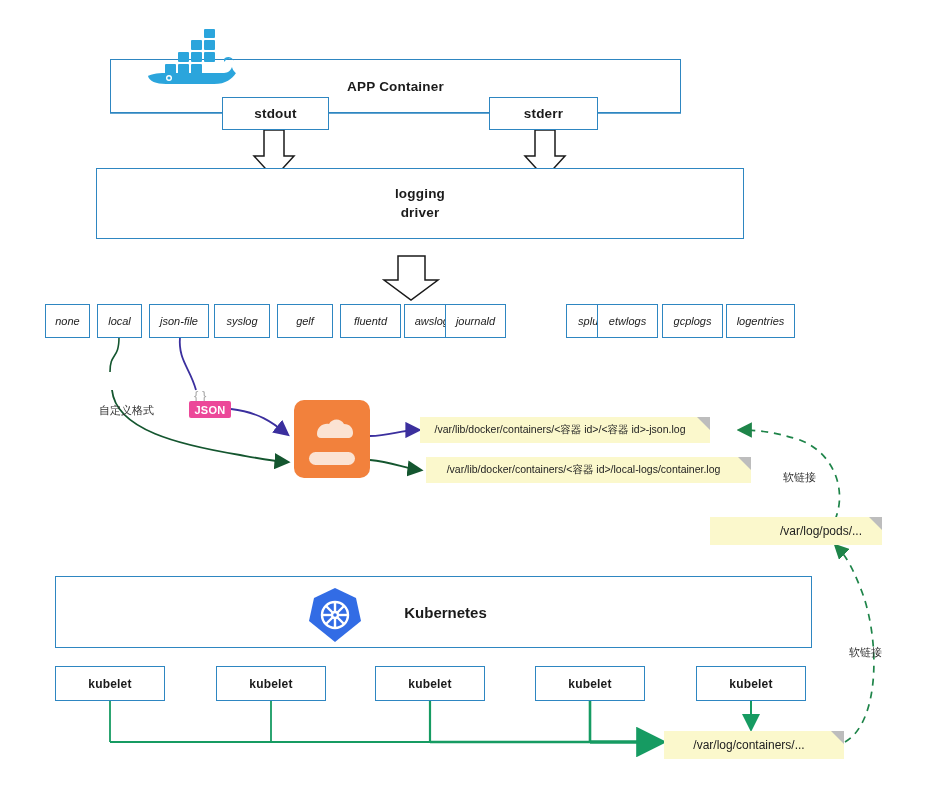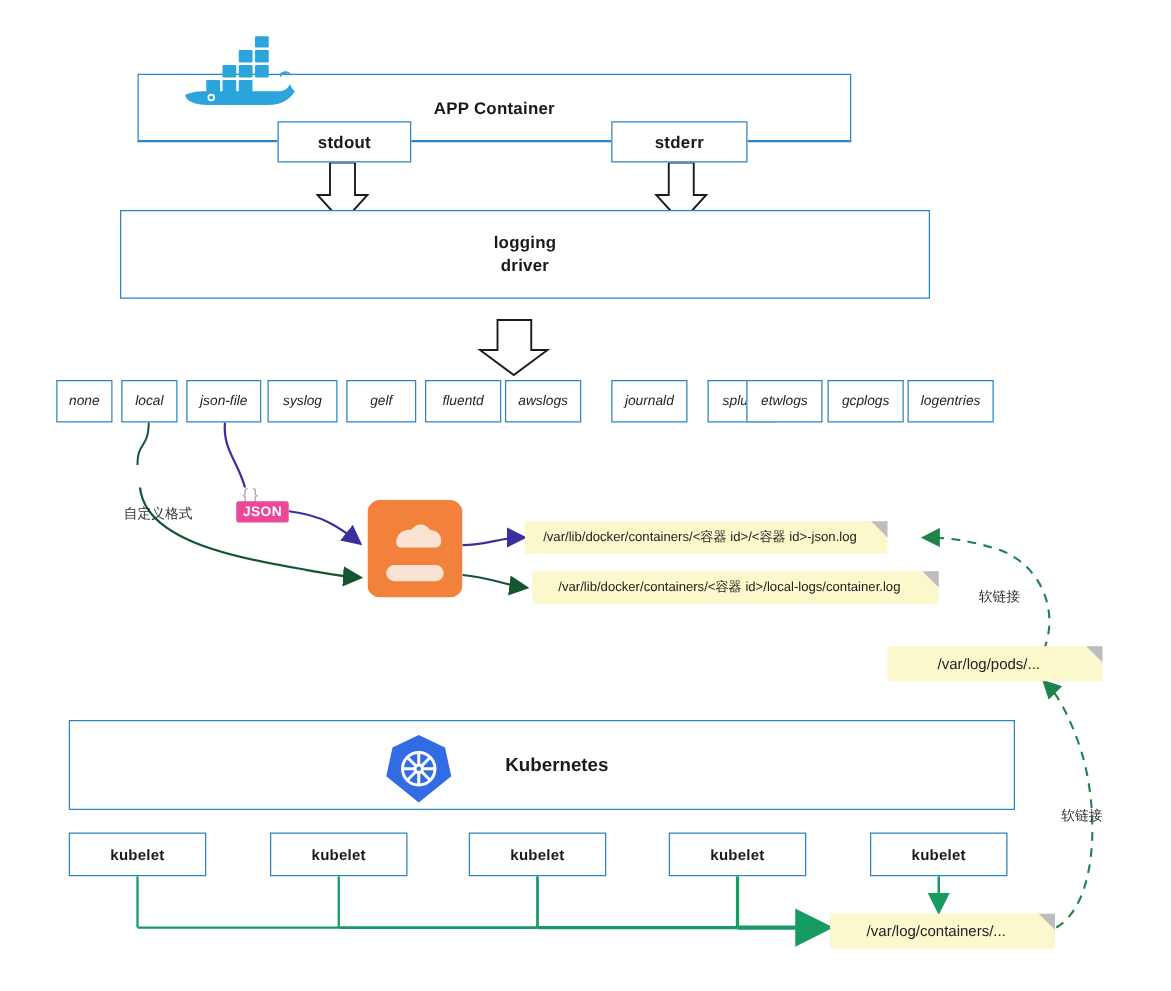--- a/index.html
+++ b/index.html
@@ -131,21 +131,21 @@
     </div>
   <div class="box" style="left:277px;top:304px;width:56px;height:34px;">
     <span class="drv">gelf</span>
     </div>
   <div class="box" style="left:340px;top:304px;width:61px;height:34px;">
     <span class="drv">fluentd</span>
     </div>
   <div class="box" style="left:404px;top:304px;width:61px;height:34px;">
     <span class="drv">awslogs</span>
     </div>
-  <div class="box" style="left:445px;top:304px;width:61px;height:34px;margin-left:44px;">
+  <div class="box" style="left:445px;top:304px;width:61px;height:34px;">
     <span class="drv">journald</span>
     </div>
   <div class="box" style="left:534px;top:304px;width:56px;height:34px;margin-left:32px;">
     <span class="drv">splunk</span>
     </div>
   <div class="box" style="left:597px;top:304px;width:61px;height:34px;">
     <span class="drv">etwlogs</span>
     </div>
   <div class="box" style="left:662px;top:304px;width:61px;height:34px;">
     <span class="drv">gcplogs</span>
@@ -176,21 +176,21 @@
   <div class="note" style="left:420px;top:417px;width:290px;height:26px;">
     <span class="txt">/var/lib/docker/containers/&lt;容器 id&gt;/&lt;容器 id&gt;-json.log</span>
     <i class="corner"></i>
   </div>
 
   <div class="note" style="left:426px;top:457px;width:325px;height:26px;">
     <span class="txt">/var/lib/docker/containers/&lt;容器 id&gt;/local-logs/container.log</span>
     <i class="corner"></i>
   </div>
 
-  <div class="note" style="left:710px;top:517px;width:172px;height:28px;font-size:12px;">
+  <div class="note" style="left:710px;top:517px;width:172px;height:28px;font-size:12px;justify-content:flex-end;">
     <span class="txt">/var/log/pods/...</span>
     <i class="corner"></i>
   </div>
 
   <div class="note" style="left:664px;top:731px;width:180px;height:28px;font-size:12px;">
     <span class="txt">/var/log/containers/...</span>
     <i class="corner"></i>
   </div>
 
   <div class="cnlabel" style="left:783px;top:470px;">软链接</div>

